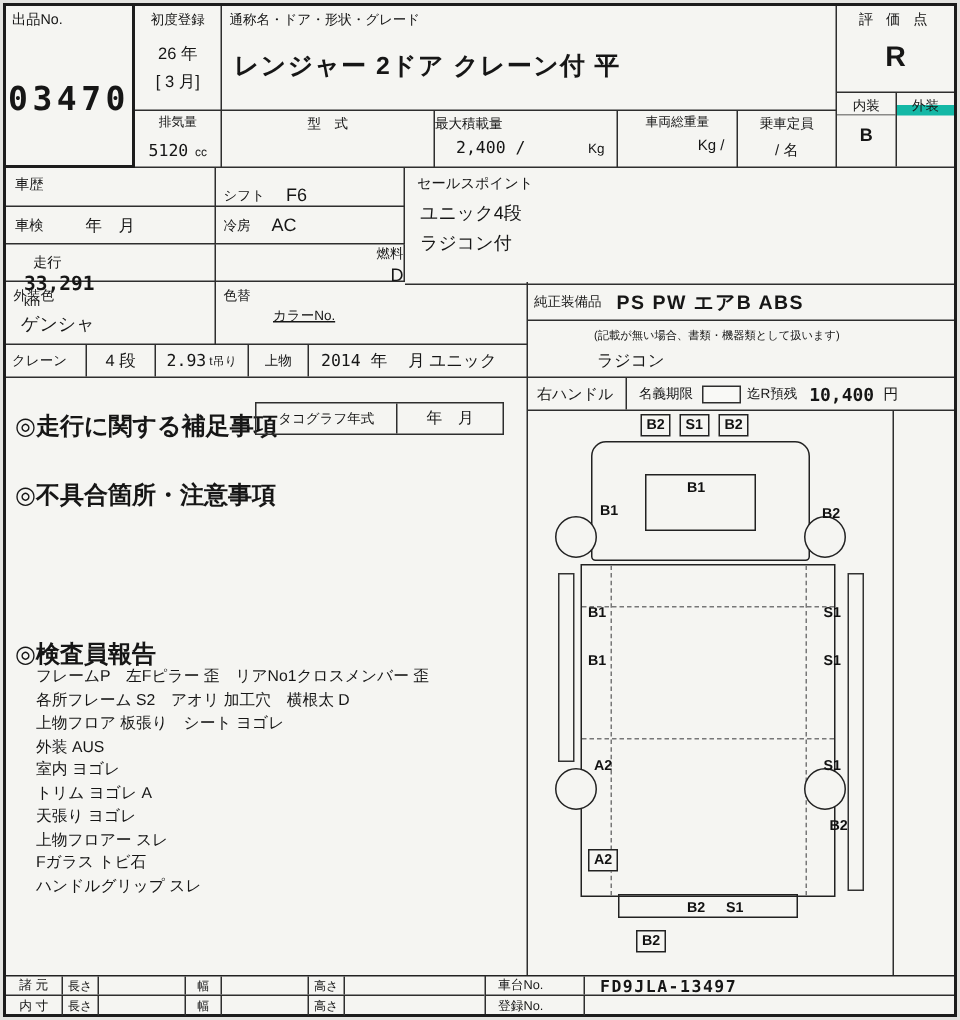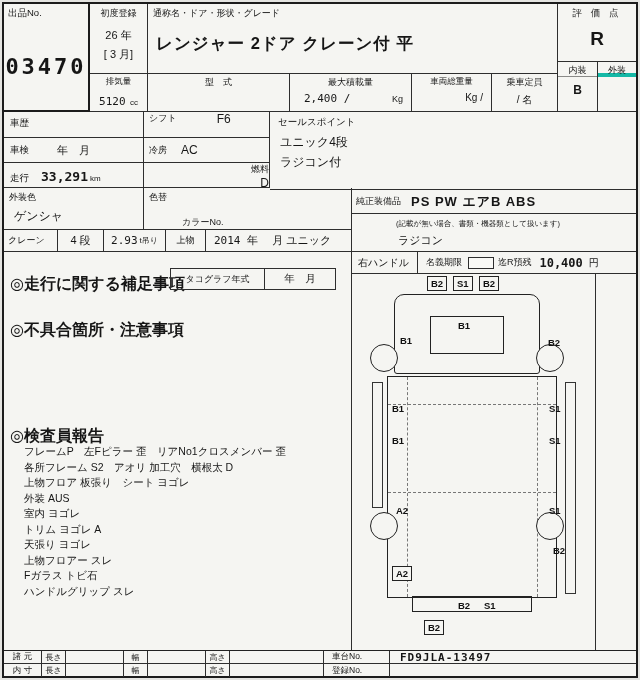--- a/index.html
+++ b/index.html
@@ -58,89 +58,89 @@
     <div class="lbl" style="text-align:center;padding-top:3px;letter-spacing:3px;font-size:9.5px;">評 価 点</div>
     <div style="text-align:center;margin-top:8px;font-size:19px;font-weight:600;">R</div>
   </div>
 
   <div class="cell bb" style="left:554px;top:58px;width:78px;height:50px;display:flex;">
     <div style="width:50%;">
       <div class="lbl" style="text-align:center;padding-top:2px;border-bottom:1px solid #8a8a88;height:15px;">内装</div>
       <div style="text-align:center;margin-top:6px;font-size:12px;font-weight:600;">B</div>
     </div>
     <div style="width:50%;border-left:1px solid #2e2e2e;">
-      <div class="lbl" style="text-align:center;padding-top:2px;border-bottom:4px solid #14b8a6;height:15px;">外装</div>
+      <div class="lbl" style="text-align:center;padding-top:2px;border-bottom:7px solid #14b8a6;height:15px;">外装</div>
       <div style="text-align:center;margin-top:6px;font-size:12px;"></div>
     </div>
   </div>
 
   <div class="cell br bb" style="left:86px;top:70px;width:58px;height:38px;">
     <div class="lbl" style="text-align:center;padding-top:2px;font-size:8.5px;">排気量</div>
     <div style="text-align:center;margin-top:3px;">
       <span class="mono" style="font-size:11px;">5120</span>
       <span style="font-size:8px;">cc</span>
     </div>
   </div>
 
   <div class="cell br bb" style="left:144px;top:70px;width:142px;height:38px;">
     <div class="lbl" style="text-align:center;padding-top:2px;">型　式</div>
   </div>
 
   <div class="cell br bb" style="left:286px;top:70px;width:122px;height:38px;">
-    <div class="lbl" style="text-align:center;padding-top:2px;">最大積載量</div>
+    <div class="lbl" style="padding-top:2px;">最大積載量</div>
     <div style="display:flex;justify-content:space-between;align-items:baseline;padding:3px 8px 0 14px;">
       <span class="mono" style="font-size:11px;">2,400 /</span>
       <span style="font-size:9px;">Kg</span>
     </div>
   </div>
 
   <div class="cell br bb" style="left:408px;top:70px;width:80px;height:38px;">
     <div class="lbl" style="text-align:center;padding-top:2px;font-size:8.5px;">車両総重量</div>
     <div style="text-align:right;padding:4px 8px 0 0;font-size:10px;">Kg /</div>
   </div>
 
   <div class="cell br bb" style="left:488px;top:70px;width:66px;height:38px;">
     <div class="lbl" style="text-align:center;padding-top:2px;">乗車定員</div>
     <div style="text-align:center;padding-top:4px;font-size:10px;">/ 名</div>
   </div>
 
   <div class="cell br bb" style="left:0;top:108px;width:140px;height:26px;">
     <div class="lbl" style="padding:5px 0 0 6px;font-size:9.5px;">車歴</div>
   </div>
-  <div class="cell br bb" style="left:140px;top:108px;width:126px;height:26px;display:flex;align-items:flex-start;gap:26px;">
+  <div class="cell br bb" style="left:140px;top:108px;width:126px;height:26px;display:flex;align-items:flex-end;">
     <span class="lbl" style="padding-left:5px;">シフト</span>
     <span style="margin-left:14px;font-size:12px;">F6</span>
   </div>
 
   <div class="cell br bb" style="left:0;top:134px;width:140px;height:25px;display:flex;align-items:center;">
     <span class="lbl" style="padding-left:6px;font-size:9.5px;">車検</span>
     <span style="margin-left:28px;font-size:11px;">年　月</span>
   </div>
   <div class="cell br bb" style="left:140px;top:134px;width:126px;height:25px;display:flex;align-items:center;">
     <span class="lbl" style="padding-left:5px;">冷房</span>
     <span style="margin-left:14px;font-size:12px;">AC</span>
   </div>
 
-  <div class="cell br bb" style="left:0;top:159px;width:140px;height:25px;display:flex;align-items:baseline;padding-top:6px;">
+  <div class="cell br bb" style="left:0;top:159px;width:140px;height:25px;display:flex;align-items:baseline;padding-top:6px;flex-direction:column;">
     <span class="lbl" style="padding-left:6px;font-size:9.5px;">走行</span>
     <span class="mono" style="margin-left:12px;font-size:13px;font-weight:600;">33,291</span>
     <span style="margin-left:2px;font-size:8px;">km</span>
   </div>
   <div class="cell br bb" style="left:140px;top:159px;width:126px;height:25px;display:flex;align-items:flex-end;flex-direction:column;">
     <span class="lbl" style="padding-left:5px;">燃料</span>
     <span style="margin-left:16px;font-size:12px;">D</span>
   </div>
 
   <div class="cell br bb" style="left:0;top:184px;width:140px;height:42px;">
     <div class="lbl" style="padding:3px 0 0 5px;">外装色</div>
     <div style="margin:4px 0 0 10px;font-size:12px;">ゲンシャ</div>
   </div>
   <div class="cell br bb" style="left:140px;top:184px;width:208px;height:42px;">
     <div class="lbl" style="padding:3px 0 0 5px;">色替</div>
-    <div class="lbl" style="position:absolute;left:38px;top:28px;">カラーNo.</div>
+    <div class="lbl" style="position:absolute;left:38px;top:16px;text-decoration:underline;">カラーNo.</div>
   </div>
 
   <div class="cell bb" style="left:266px;top:108px;width:366px;height:78px;">
     <div class="lbl" style="padding:4px 0 0 8px;font-size:9.5px;">セールスポイント</div>
     <div style="position:absolute;left:10px;top:22px;font-size:12px;">ユニック4段</div>
     <div style="position:absolute;left:10px;top:42px;font-size:12px;">ラジコン付</div>
   </div>
 
   <div class="cell bb" style="left:348px;top:186px;width:284px;height:24px;display:flex;align-items:center;">
     <span class="lbl" style="padding-left:4px;">純正装備品</span>

